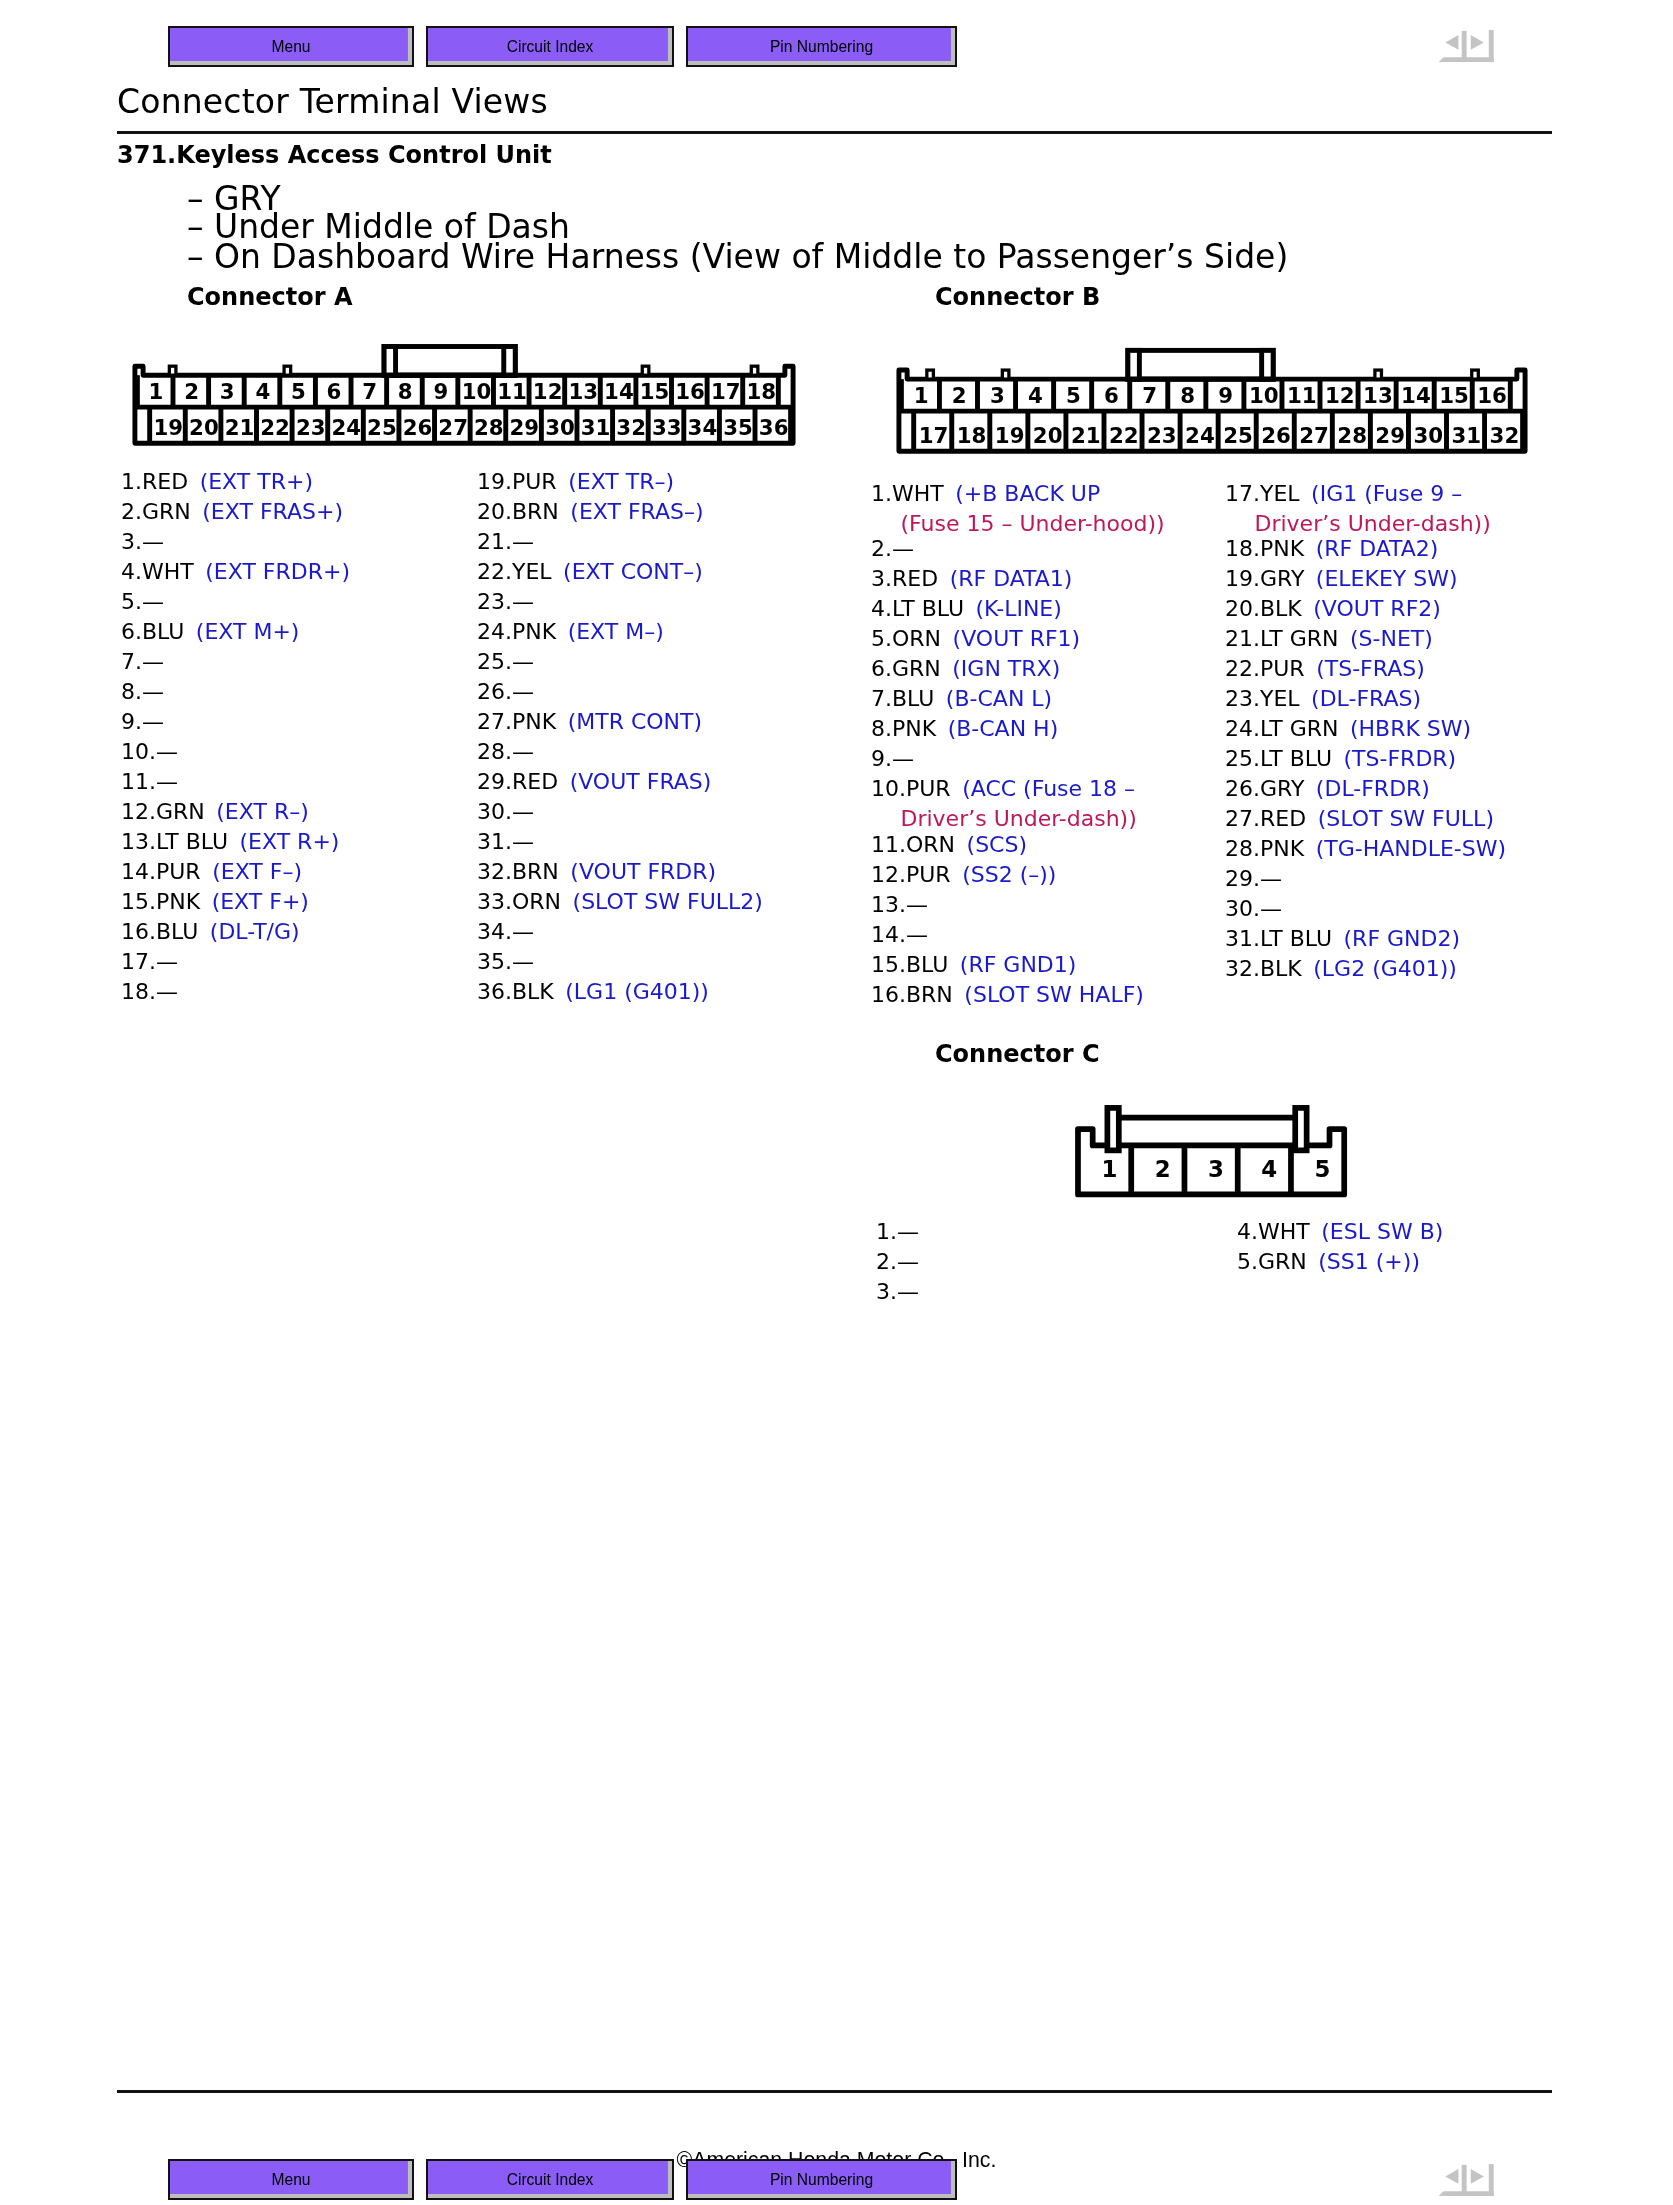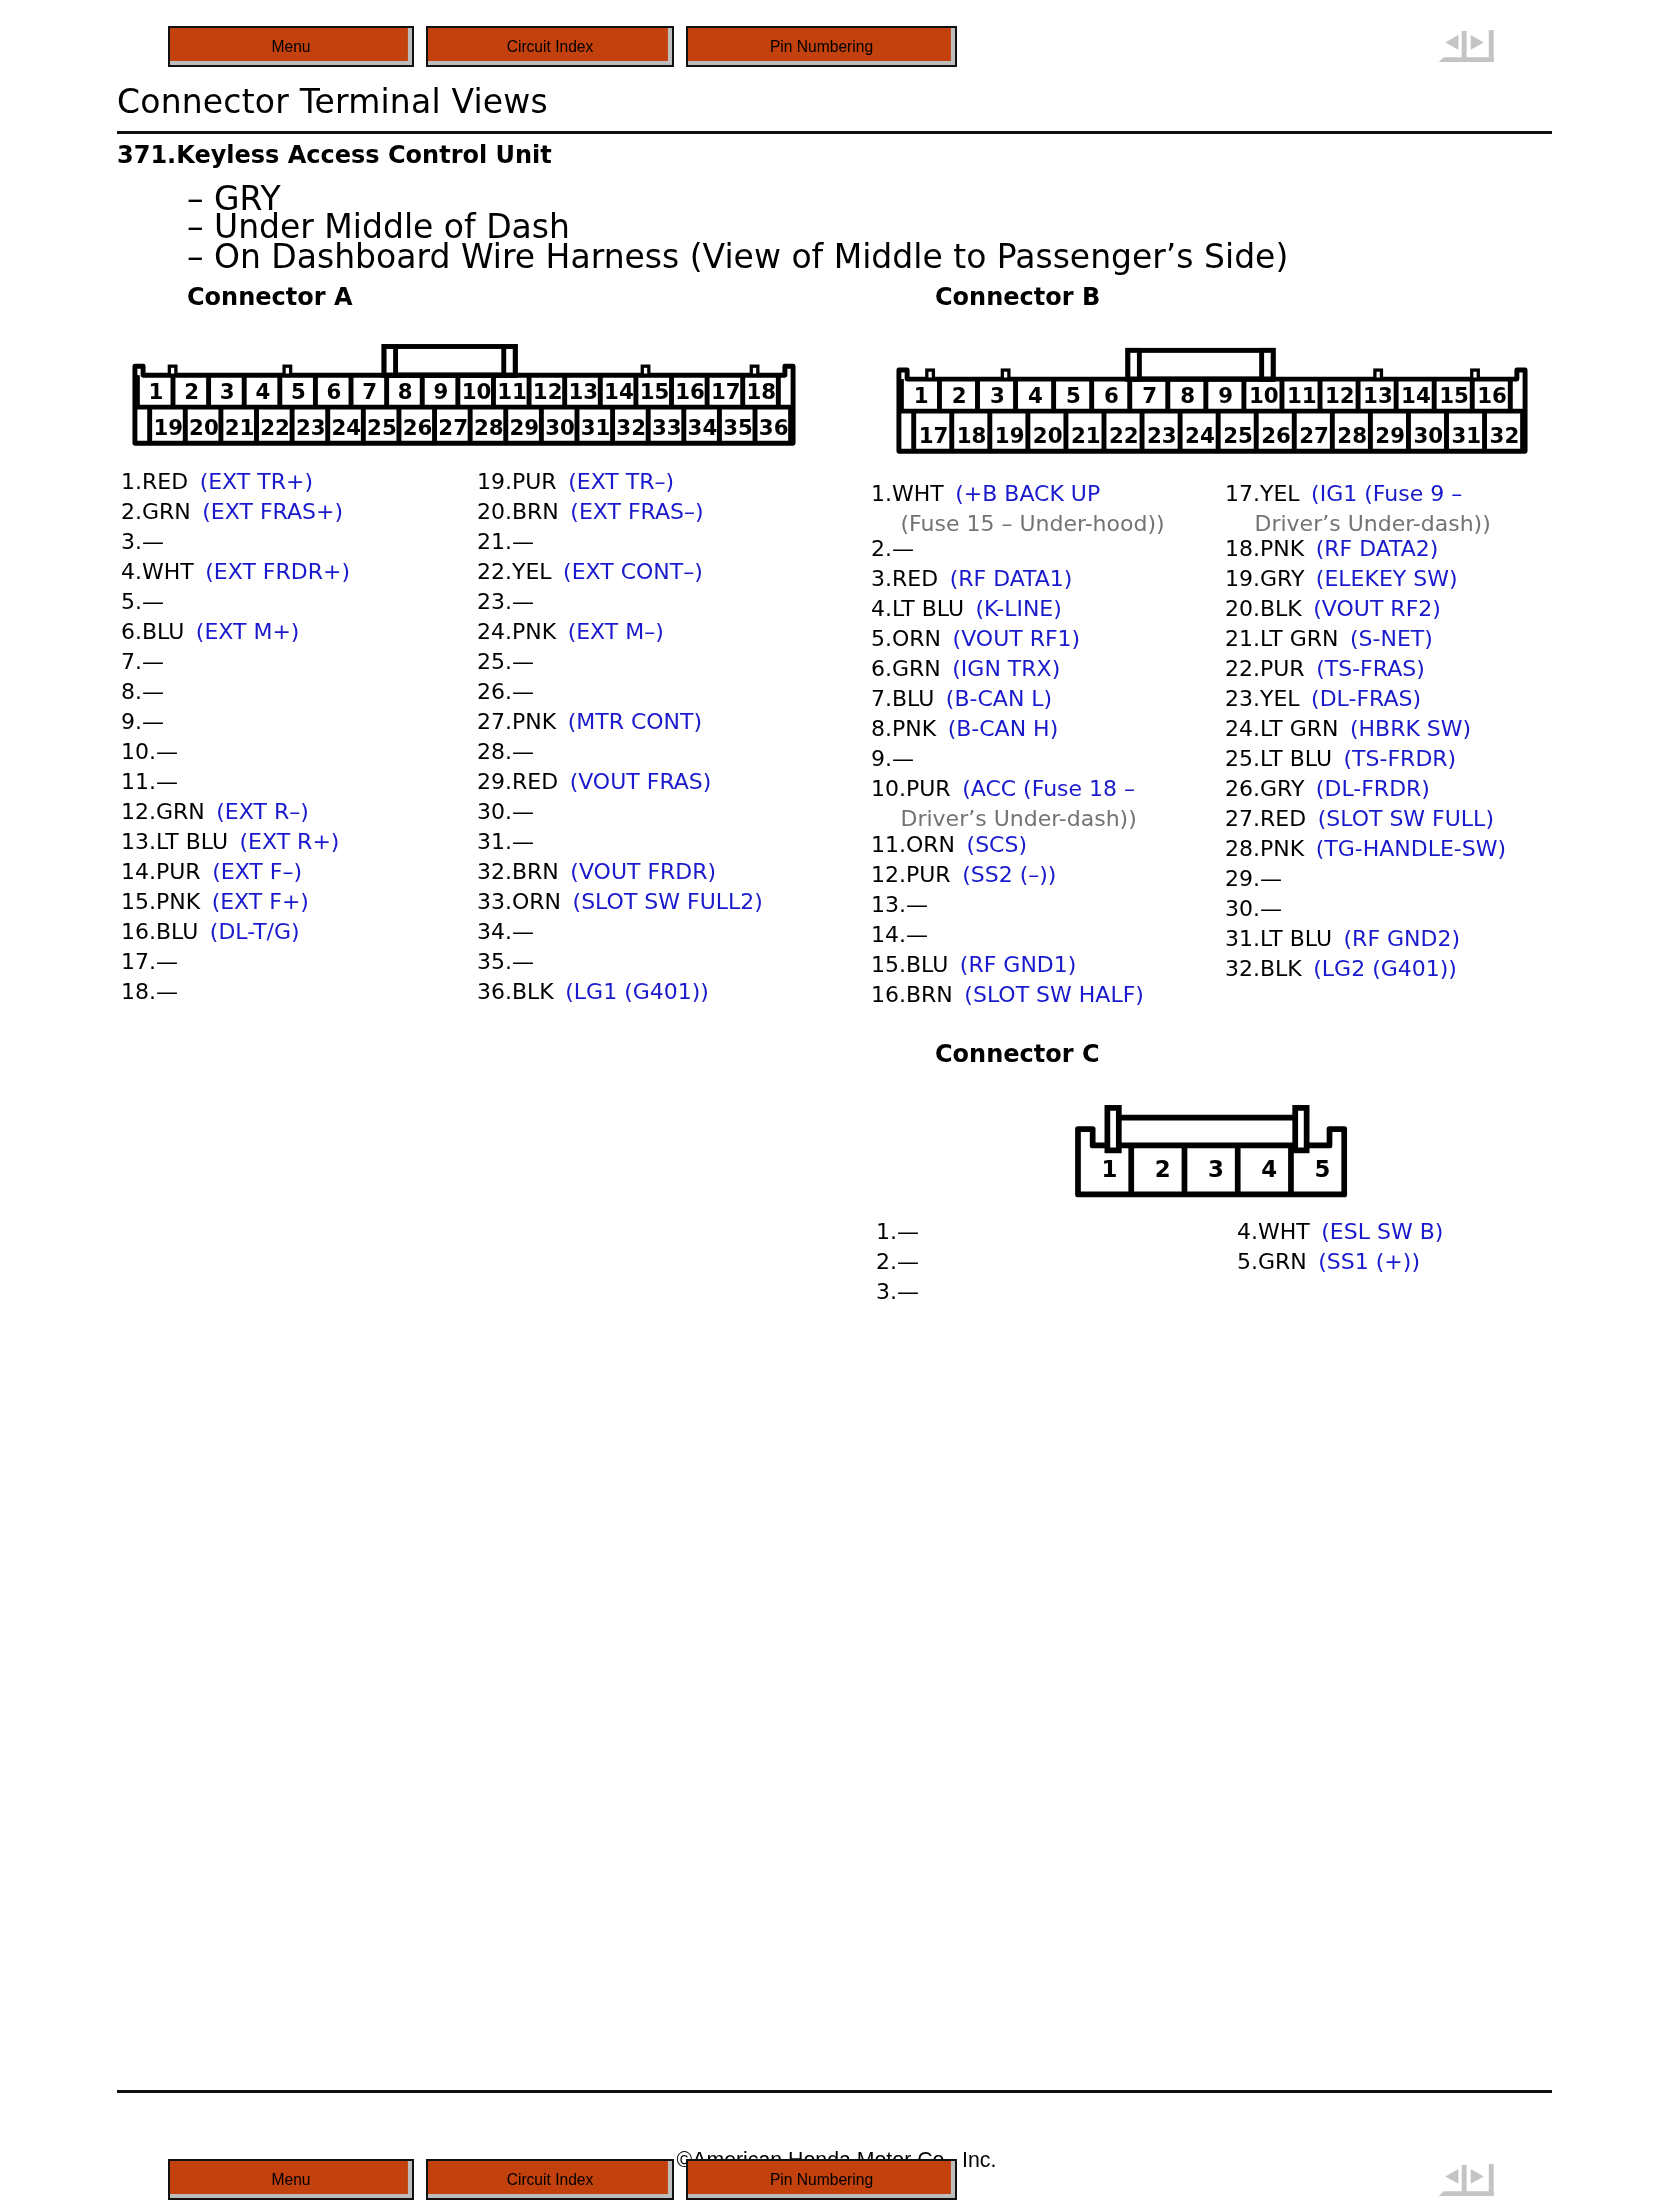--- a/index.html
+++ b/index.html
@@ -2,37 +2,37 @@
 <html style="font-size:13px"><head>
 <meta charset="utf-8">
 <style>
   html, body { margin:0; padding:0; background:#ffffff; }
   body { width:1673px; height:2205px; position:relative; overflow:hidden;
          font-family:"DejaVu Sans", sans-serif; color:#000; }
   .abs { position:absolute; }
 
   
   .navbtn { position:absolute; height:41px; box-sizing:border-box;
-            border:2.5px solid #111; background:#c2410c;
+            border:2.5px solid #111; background:#8b5cf6;
             box-shadow: inset -4.1px -4.1px 0 #bdbdbd;
             font-family:"Liberation Sans", sans-serif; font-size:15.6px;
             display:flex; align-items:center; justify-content:center; cursor:pointer; }
   .navicon { position:absolute; width:74px; height:41px; }
 
   .title { font-family:"DejaVu Sans", sans-serif; font-weight:normal; font-size:33px; letter-spacing:0.2px;text-align:center; }
   .rule { position:absolute; left:117px; width:1435px; height:3.3px; background:#111; }
   .subtitle { font-weight:bold; font-size:24px; }
   .bullet { font-size:33px; }
   .conn-heading { font-weight:bold; font-size:24px; }
 
   .pinlist { position:absolute; font-size:22px; line-height:30px; white-space:nowrap; }
   .pinrow { height:30px; display:flex; }
   .pinrow .num-color { color:#000; }
   .pinrow .func { color:#1a1acc; margin-left:11.5px; }
-  .pinrow .cont { color:#737373; padding-left:29.5px; }
+  .pinrow .cont { color:#be185d; padding-left:29.5px; }
 
   
   .connector { position:absolute; }
   .connector svg { display:block; }
 </style>
 </head>
 <body>
 
 <div>
   <div class="navbtn" style="left:168px; top:26px; width:246px;">Menu</div>

